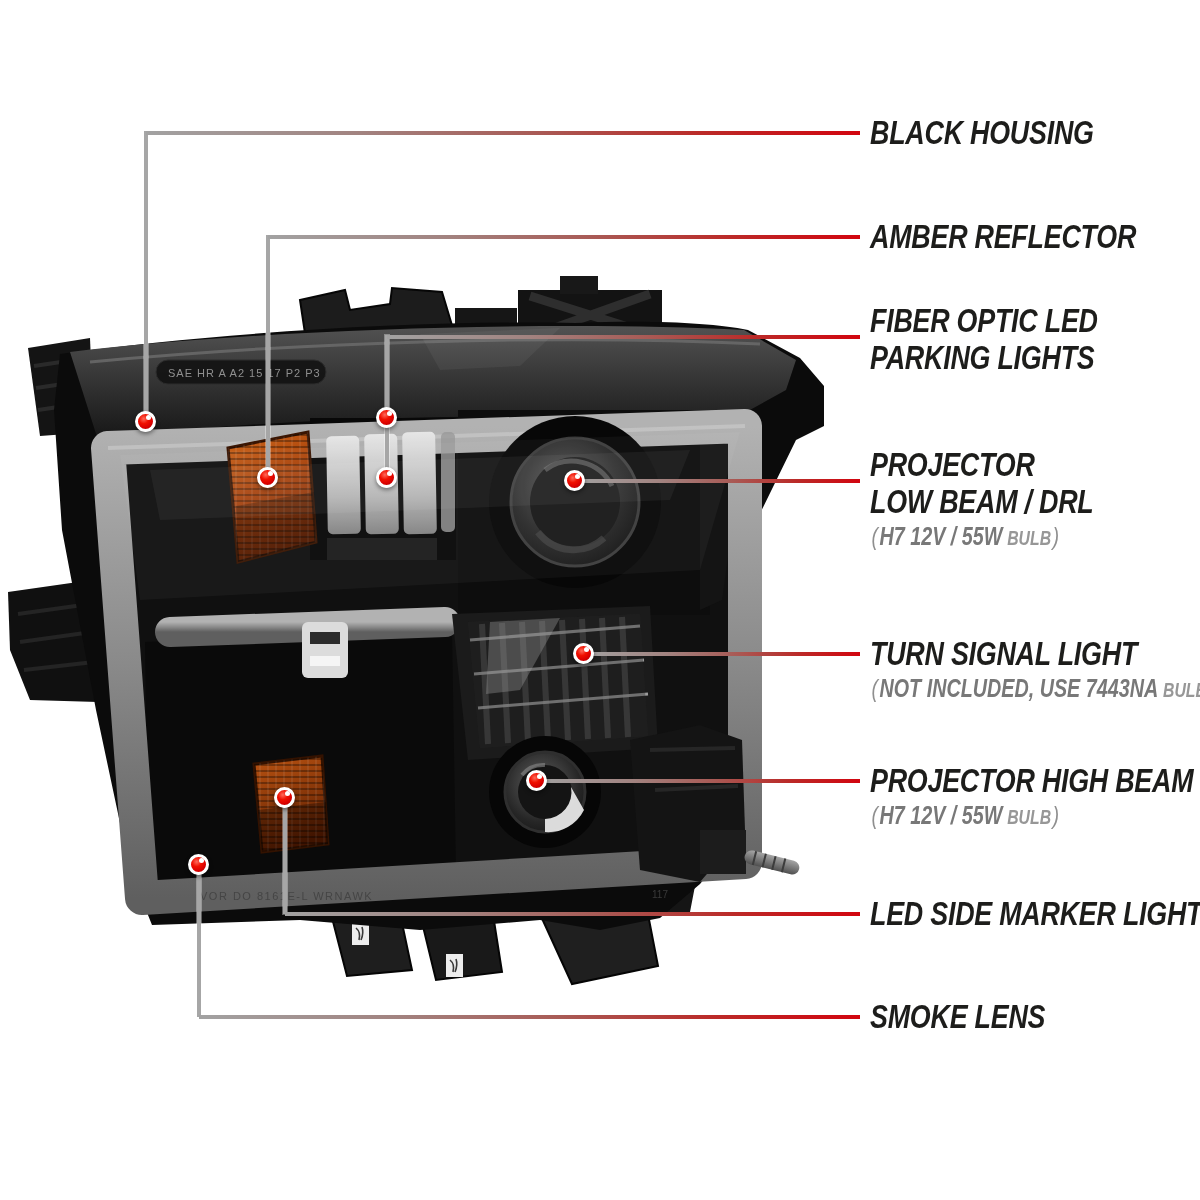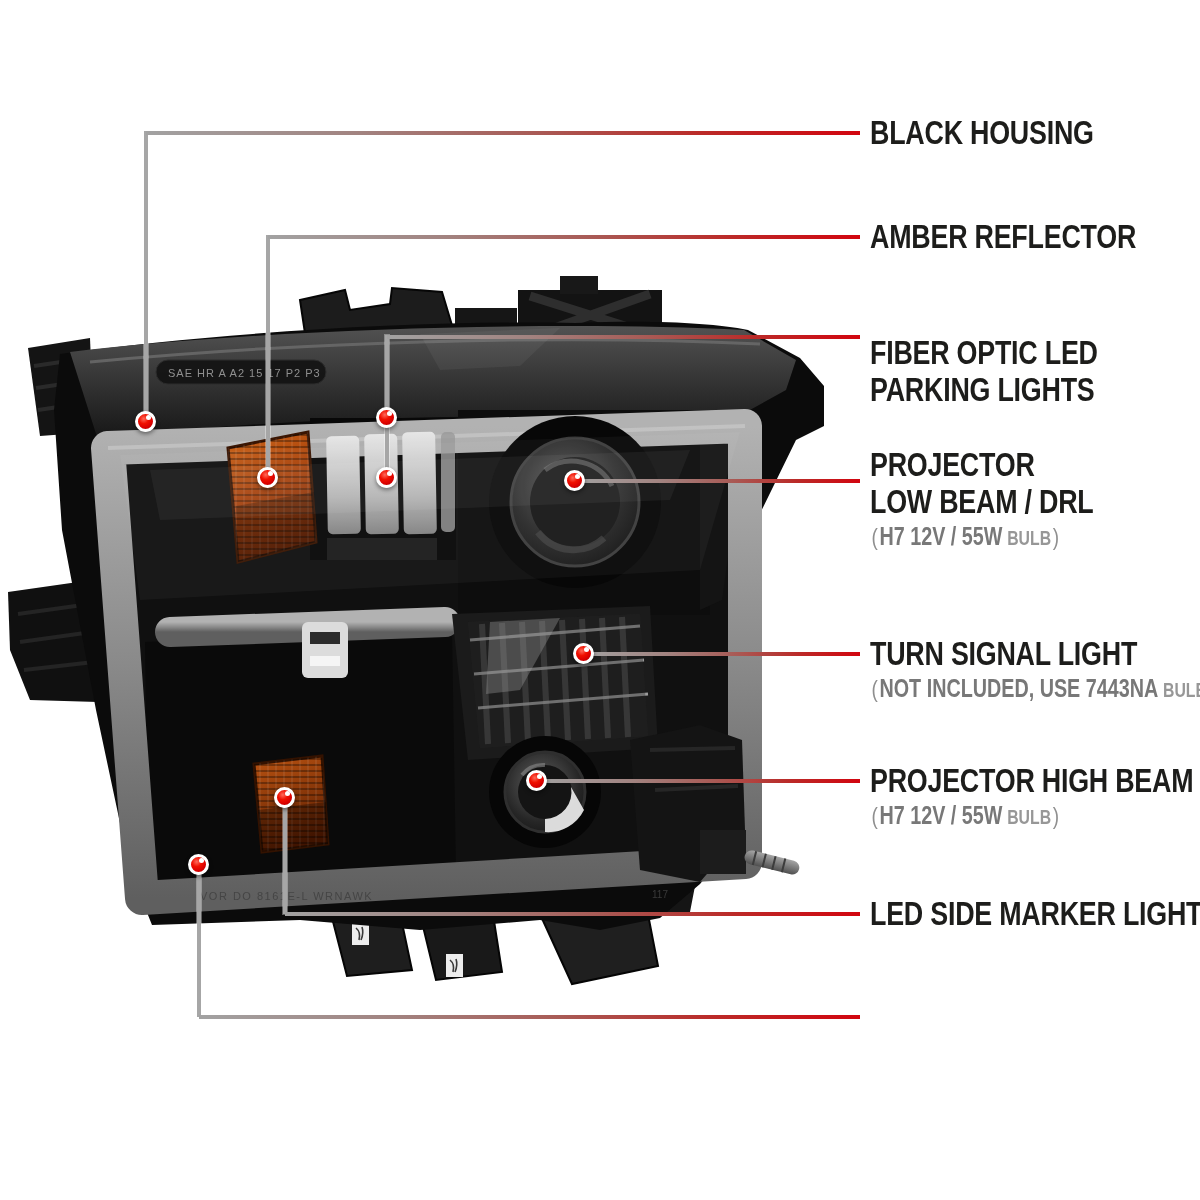--- a/index.html
+++ b/index.html
@@ -11,21 +11,21 @@
   .vline{position:absolute;width:4px;background:#a6a6a6;z-index:4;
          box-shadow:0 0 0 1px rgba(255,255,255,0.35);}
   
   .dot{position:absolute;width:15px;height:15px;border-radius:50%;z-index:6;
        border:3px solid #ffffff;
        background:radial-gradient(circle at 38% 32%, #ff6a5a 0%, #f01000 35%, #d90000 65%, #9c0000 100%);
        box-shadow:0 2px 4px rgba(0,0,0,0.45);}
   .dot::after{content:"";position:absolute;left:8px;top:1px;width:5px;height:5px;
        border-radius:50%;background:#fff;}
   
-  .callout{position:absolute;left:870px;z-index:5;}
+  .callout{position:absolute;left:870px;z-index:5;font-style:italic;}
   .t-main{font-size:34px;font-weight:bold;color:#1d1d1b;line-height:37px;white-space:nowrap;
           letter-spacing:-0.3px;transform:scaleX(0.79);transform-origin:0 50%;}
   .t-sub{line-height:33px;white-space:nowrap;transform:scaleX(0.79);transform-origin:0 50%;}
   .s-paren{font-size:24px;font-weight:normal;color:#8f8f8f;margin:0 2px;}
   .s-strong{font-size:25px;font-weight:bold;color:#787878;}
   .s-light{font-size:20px;font-weight:bold;color:#979797;margin-left:6px;}
   svg{position:absolute;left:0;top:270px;z-index:1;}
   .svgtext{font-family:"Liberation Sans",sans-serif;}
 </style>
 </head>
@@ -247,21 +247,21 @@
   <div class="dot" style="left:188px;top:854px"></div>
 
   <div class="callout" style="top:114px">
     <div class="t-main">BLACK HOUSING</div>
   </div>
 
   <div class="callout" style="top:218px">
     <div class="t-main">AMBER REFLECTOR</div>
   </div>
 
-  <div class="callout" style="top:334px">
+  <div class="callout" style="top:302px">
     <div class="t-main">FIBER OPTIC LED</div>
     <div class="t-main">PARKING LIGHTS</div>
   </div>
 
   <div class="callout" style="top:446px">
     <div class="t-main">PROJECTOR</div>
     <div class="t-main">LOW BEAM / DRL</div>
     <div class="t-sub">
       <span class="s-paren">(</span><span class="s-strong">H7  12V / 55W</span><span class="s-light">BULB</span><span class="s-paren">)</span>
     </div>
@@ -278,14 +278,17 @@
     <div class="t-main">PROJECTOR HIGH BEAM</div>
     <div class="t-sub">
       <span class="s-paren">(</span><span class="s-strong">H7  12V / 55W</span><span class="s-light">BULB</span><span class="s-paren">)</span>
     </div>
   </div>
 
   <div class="callout" style="top:895px">
     <div class="t-main">LED SIDE MARKER LIGHT</div>
   </div>
 
+  <div class="callout" style="top:998px">
+    <div class="t-main">SMOKE LENS</div>
+  </div>
 
 </div>
 
 </body></html>

